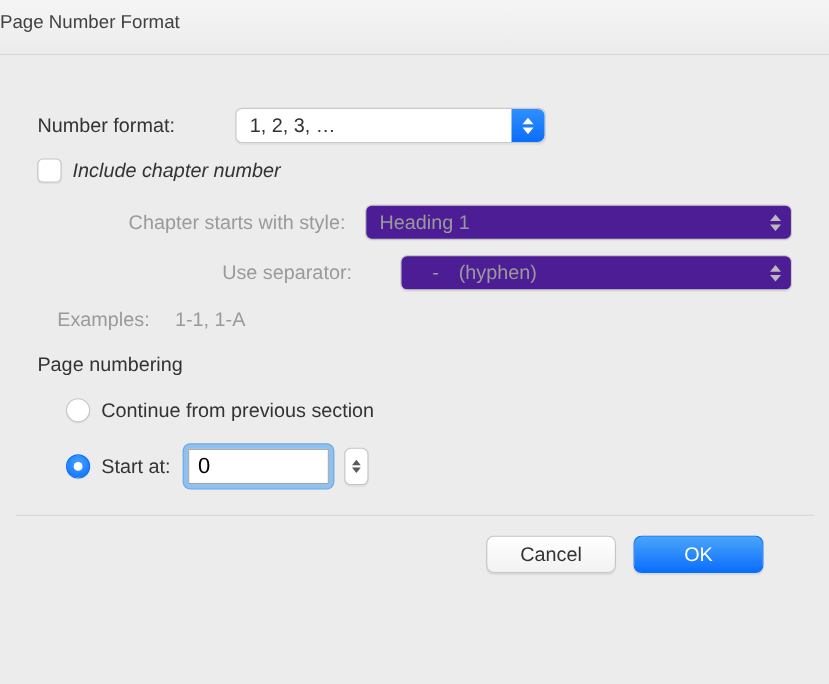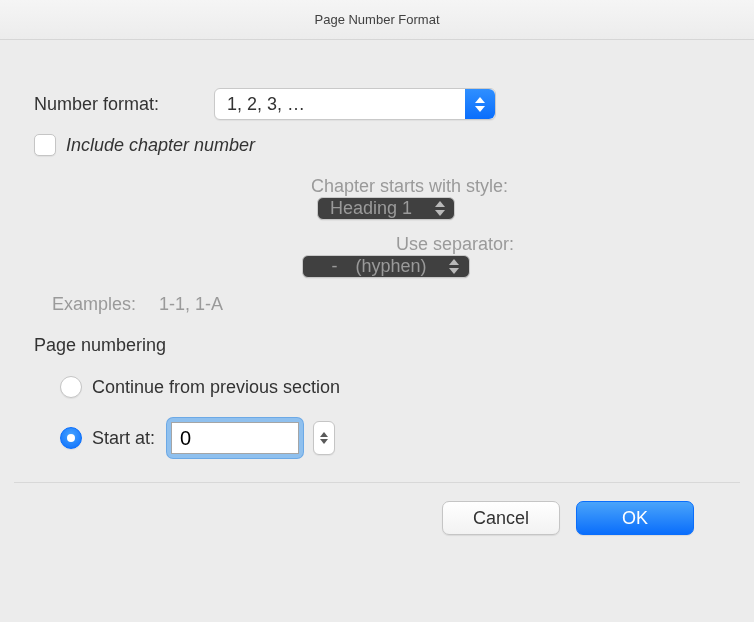--- a/index.html
+++ b/index.html
@@ -6,24 +6,23 @@
     body {
       font-family: -apple-system, "Helvetica Neue", Arial, sans-serif;
       background: #ececec;
       width: 754px;
       height: 622px;
       overflow: hidden;
       font-size: 18px;
       color: #333;
     }
     .titlebar {
-      height: 40px;
+      height: 50px;
       line-height: 40px;
-      text-align: center;
-      font-size: 13px;
+      font-size: 17px;
       color: #414141;
       border-bottom: 1px solid #d6d6d6;
       background: linear-gradient(#f5f5f5, #ececec);
     }
     .content {
       padding: 28px 34px 0 34px;
     }
     .row {
       display: flex;
       align-items: center;
@@ -54,21 +53,21 @@
     }
     .select .value {
       flex: 1;
       padding: 0 12px;
       font-size: 18px;
       color: #333;
       white-space: nowrap;
       overflow: hidden;
     }
     .select.disabled {
-      background: #404040;
+      background: #4c1d95;
     }
     .select.disabled .value { color: #9a9a9a; }
     .select .stepper-blue {
       width: 30px;
       height: 100%;
       background: linear-gradient(#2f8fff, #0a6efc);
       border-top-right-radius: 6px;
       border-bottom-right-radius: 6px;
       display: flex;
       flex-direction: column;
@@ -123,21 +122,21 @@
     }
     .radio.checked::after {
       content: "";
       position: absolute;
       top: 50%; left: 50%;
       width: 8px; height: 8px;
       background: #fff;
       border-radius: 50%;
       transform: translate(-50%, -50%);
     }
-    .indented { padding-left: 18px; flex-direction: column; }
+    .indented { padding-left: 18px; }
     .indented2 { padding-left: 26px; }
     .examples {
       color: #9a9a9a;
       margin: 16px 0 16px 18px;
       font-size: 18px;
     }
     .startat-wrap {
       display: flex;
       align-items: center;
     }
@@ -239,21 +238,21 @@
       <div class="value">Heading 1</div>
       <div class="stepper-grey">
         <div class="arrow up"></div>
         <div class="arrow down"></div>
       </div>
     </div>
   </div>
 
   <div class="row indented" style="margin-top:10px;">
     <div class="label disabled align-right" style="width:280px; padding-right:12px;">Use separator:</div>
-    <div class="select disabled" style="flex:1;">
+    <div class="select disabled" style="flex:1;margin-left:32px;">
       <div class="value" style="padding-left:28px;">- (hyphen)</div>
       <div class="stepper-grey">
         <div class="arrow up"></div>
         <div class="arrow down"></div>
       </div>
     </div>
   </div>
 
   <div class="examples">Examples:  1-1, 1-A</div>
 

